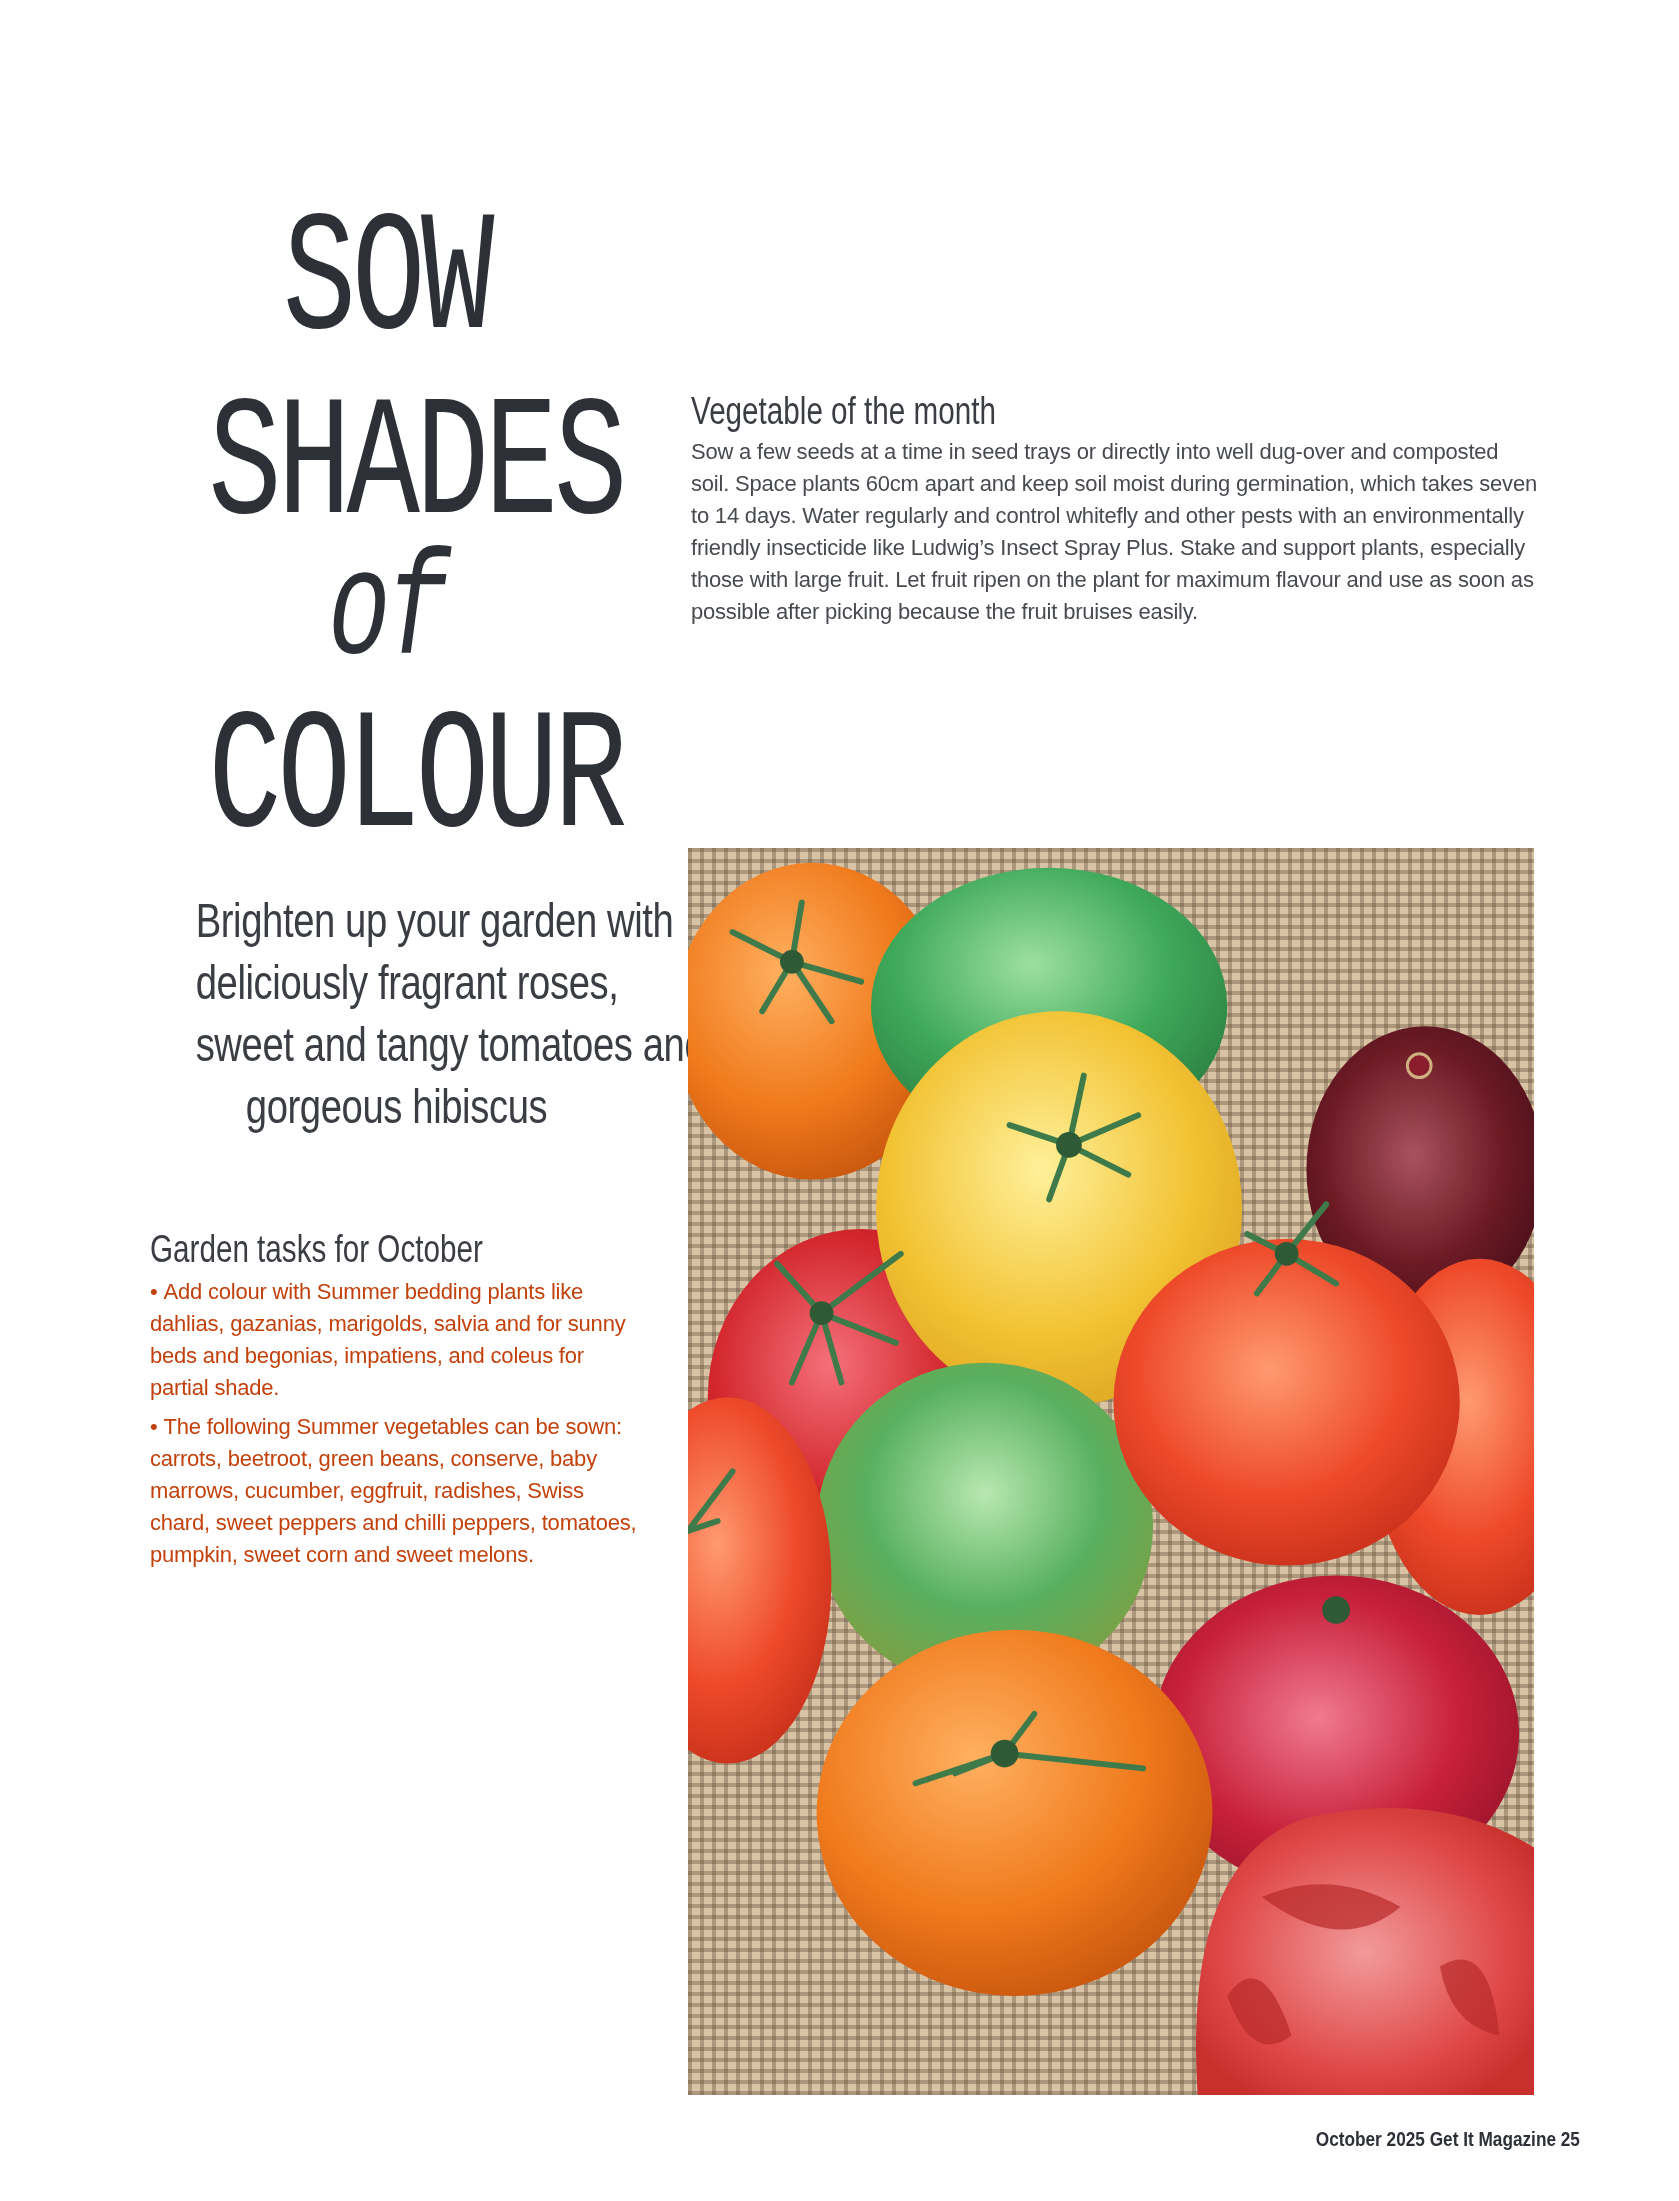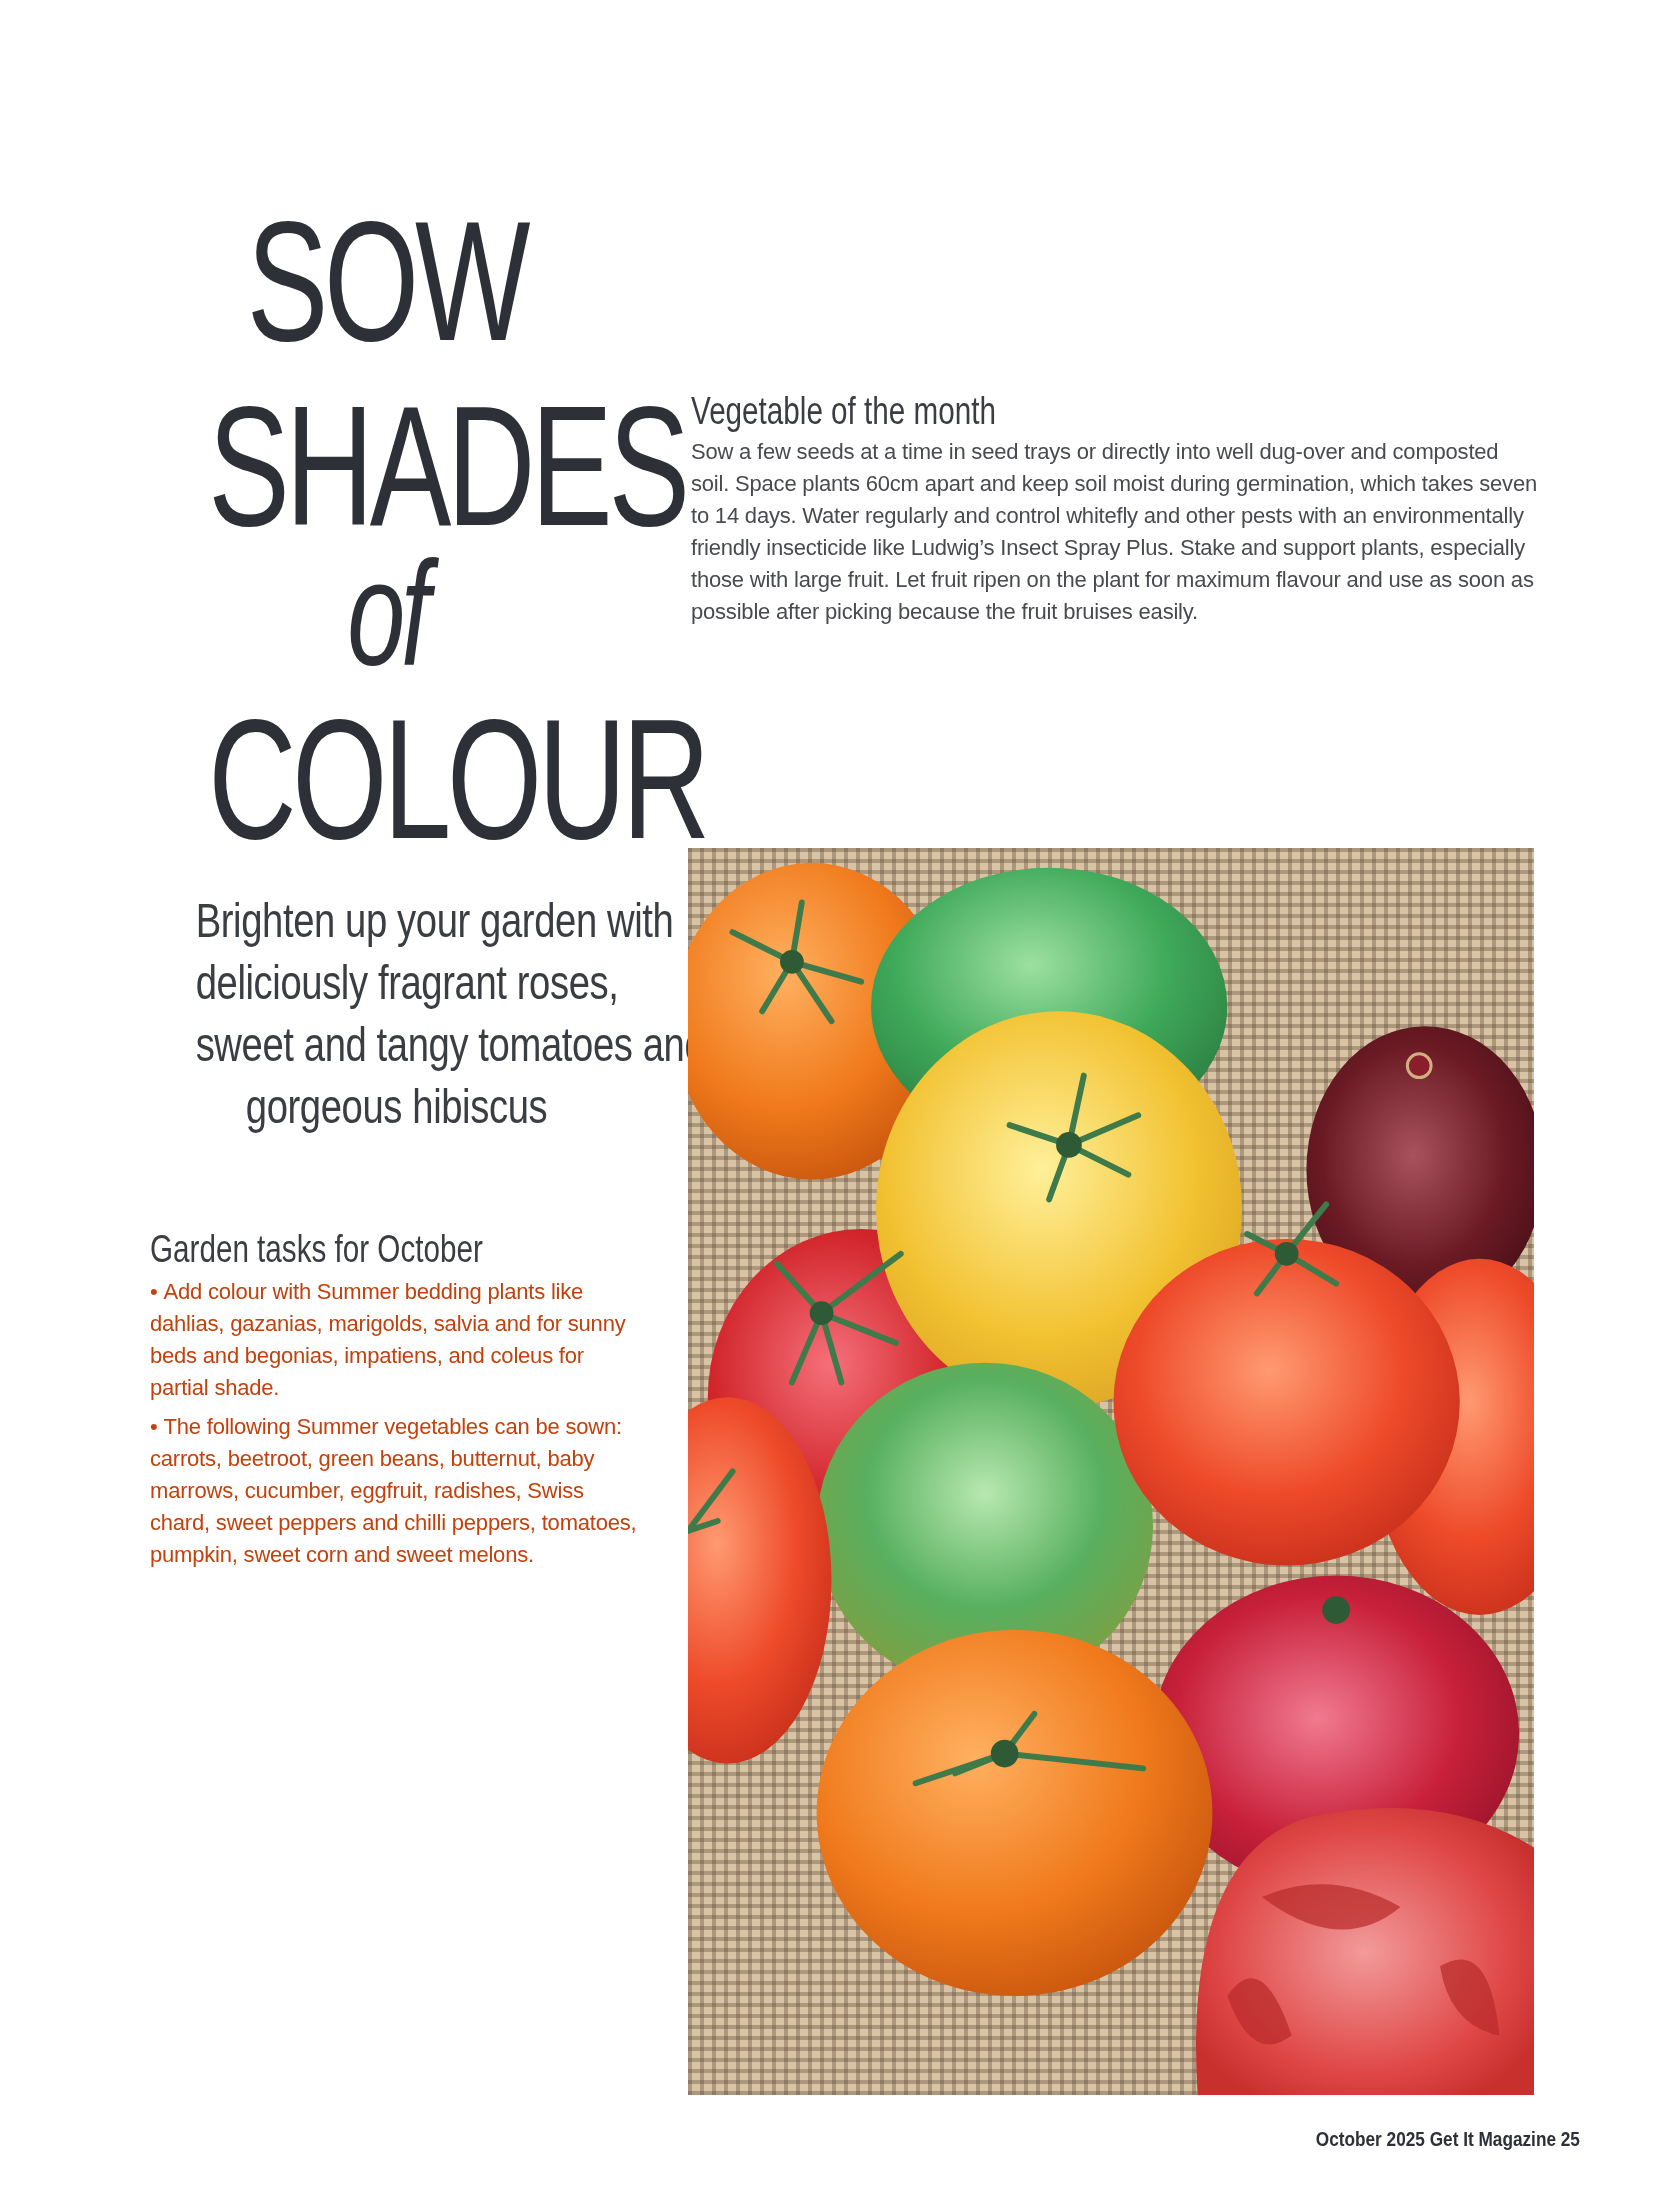--- a/index.html
+++ b/index.html
@@ -10,21 +10,21 @@
       overflow: hidden;
       color: #2d3036;
       font-family: "Liberation Sans", sans-serif;
     }
     .title {
       position: absolute;
       left: 139px;
       top: 186px;
       width: 495px;
       text-align: center;
-      font-family: Liberation Sans, sans-serif;
+      font-family: Liberation Mono, monospace;
       color: #2d3036;
       font-weight: 400;
       line-height: 1;
     }
     .title .line {
       display: block;
       font-size: 170px;
       letter-spacing: -6px;
       transform: scaleX(0.72);
       transform-origin: center;
@@ -151,21 +151,21 @@
   <span class="sf-line">Brighten up your garden with</span>
   <span class="sf-line">deliciously fragrant roses,</span>
   <span class="sf-line">sweet and tangy tomatoes and</span>
   <span class="sf-line">gorgeous hibiscus</span>
 </div>
 
 <section class="tasks">
   <h2 class="section-heading">Garden tasks for October</h2>
   <ul class="task-list">
     <li class="task-item"><span class="bullet">•</span><span>Add colour with Summer bedding plants like dahlias, gazanias, marigolds, salvia and for sunny beds and begonias, impatiens, and coleus for partial shade.</span></li>
-    <li class="task-item"><span class="bullet">•</span><span>The following Summer vegetables can be sown: carrots, beetroot, green beans, butternut, baby marrows, cucumber, eggfruit, radishes, Swiss chard, sweet peppers and chilli peppers, tomatoes, pumpkin, sweet corn and sweet melons.</span></li>
+    <li class="task-item"><span class="bullet">•</span><span>The following Summer vegetables can be sown: carrots, beetroot, green beans, conserve, baby marrows, cucumber, eggfruit, radishes, Swiss chard, sweet peppers and chilli peppers, tomatoes, pumpkin, sweet corn and sweet melons.</span></li>
   </ul>
 </section>
 
 <section class="veg">
   <h2 class="section-heading">Vegetable of the month</h2>
   <p class="veg-para">Sow a few seeds at a time in seed trays or directly into well dug-over and composted soil. Space plants 60cm apart and keep soil moist during germination, which takes seven to 14 days. Water regularly and control whitefly and other pests with an environmentally friendly insecticide like Ludwig’s Insect Spray Plus. Stake and support plants, especially those with large fruit. Let fruit ripen on the plant for maximum flavour and use as soon as possible after picking because the fruit bruises easily.</p>
 </section>
 
 <figure class="photo" style="margin:0;">
   <svg viewBox="0 0 855 1260" preserveAspectRatio="none">

